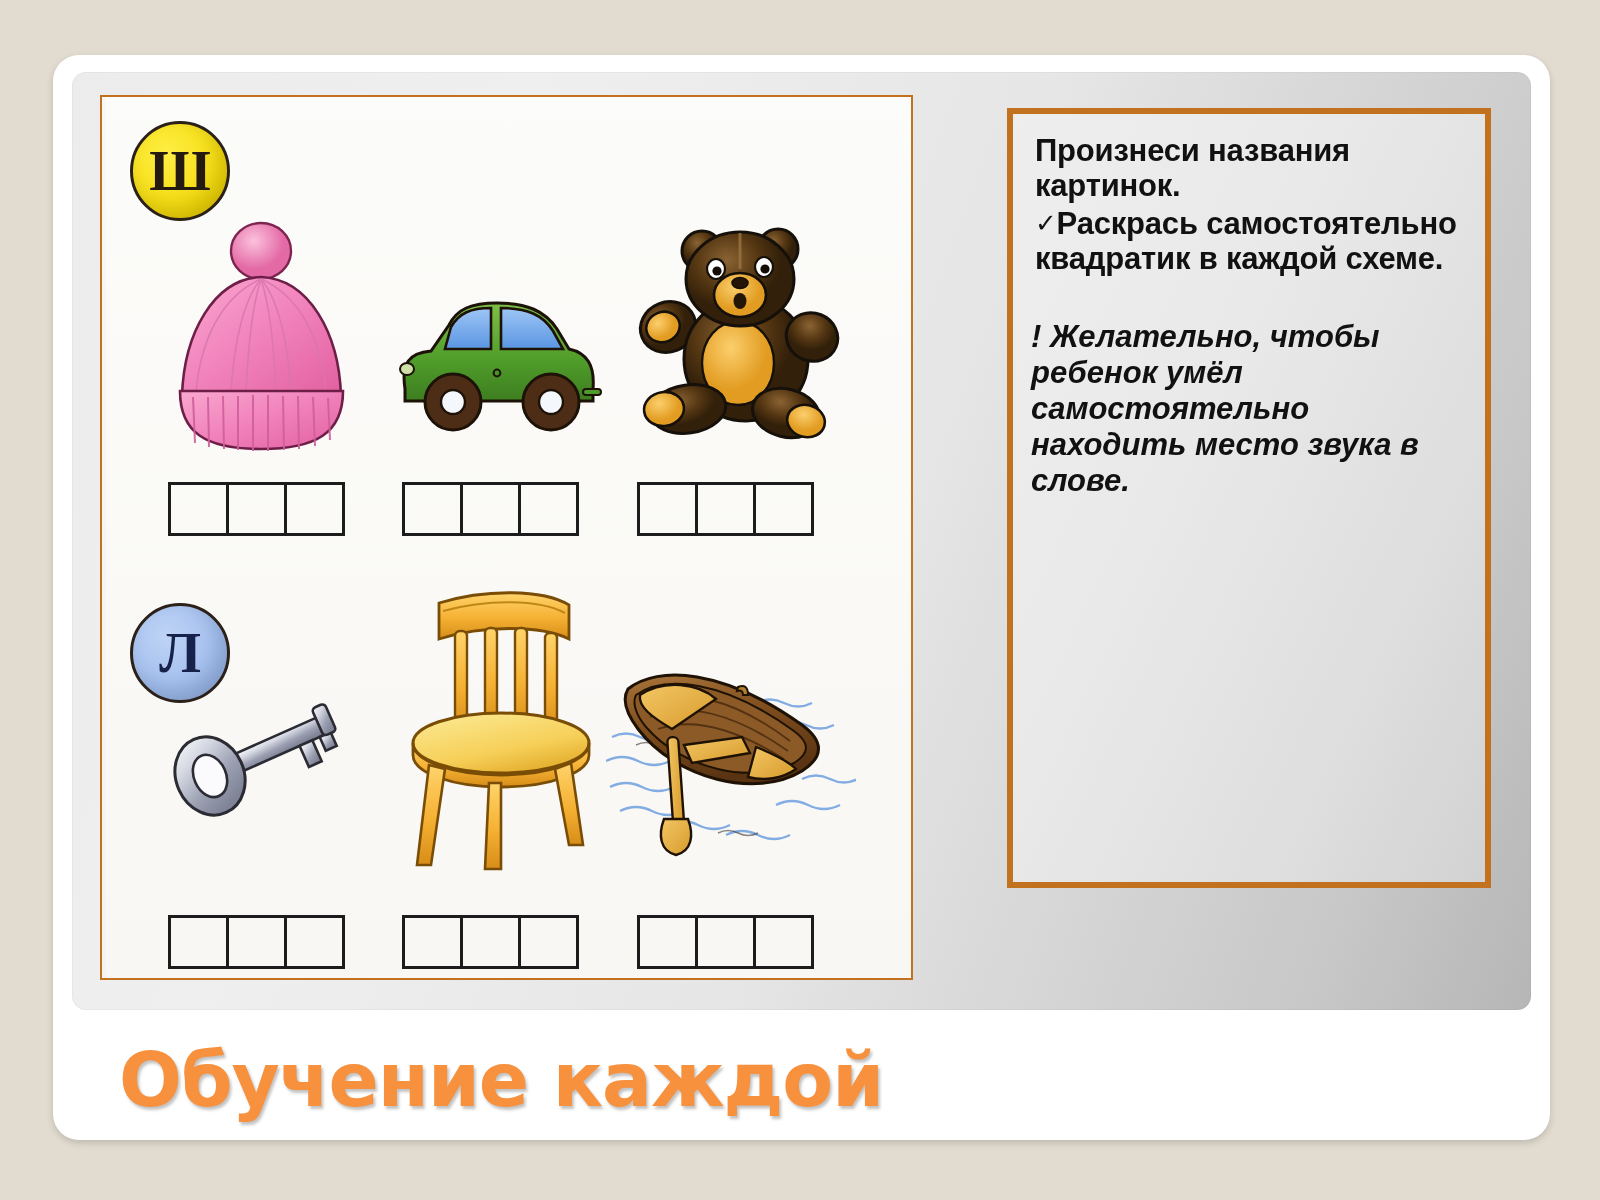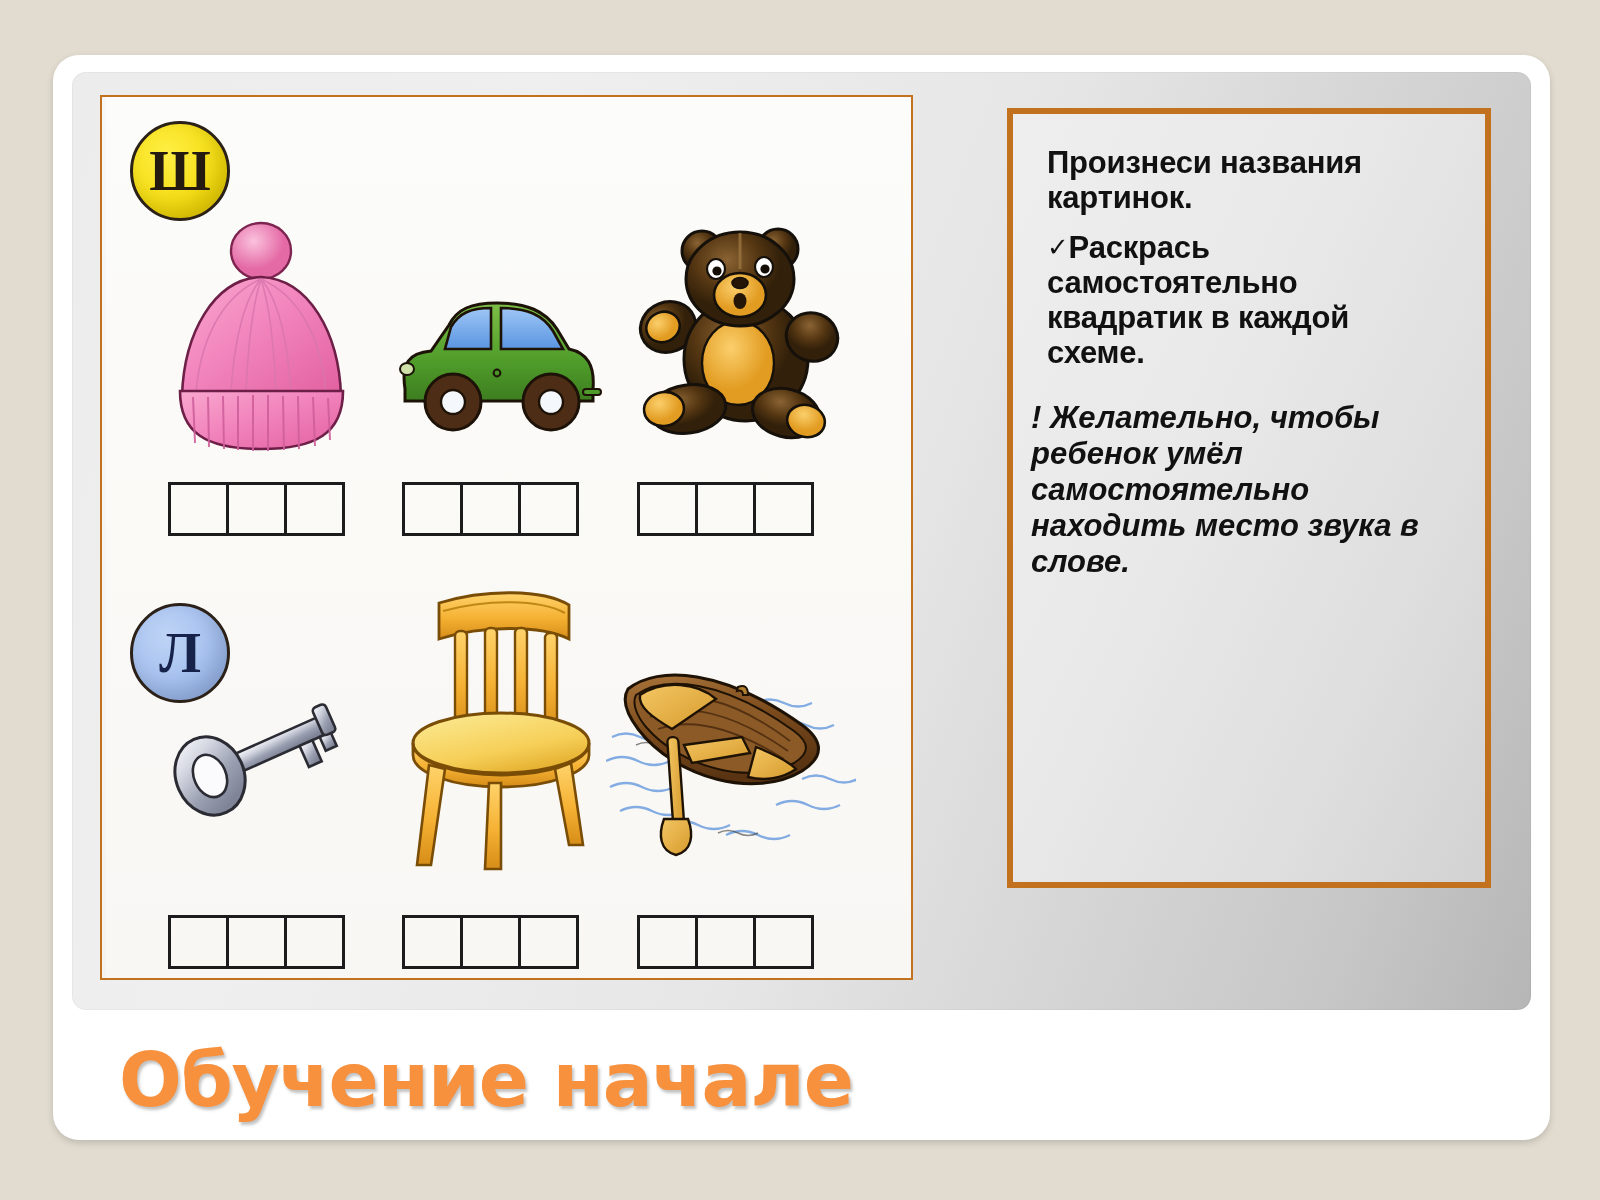--- a/index.html
+++ b/index.html
@@ -103,23 +103,23 @@
     background:linear-gradient(115deg,#eeeeee 0%,#e9e9e9 40%,#dedede 75%,#d2d2d2 100%);
     padding:16px 14px 10px 18px;
   }
   .tp-text{
     font-size:31px;
     font-weight:700;
     line-height:1.12;
     color:#111;
     letter-spacing:-0.2px;
   }
-  .tp-text p{margin:16px;}
+  .tp-text p{margin:4px;}
   .tp-note{
-    margin-top:30px;
+    margin-top:42px;
     font-style:italic;
     font-weight:700;
     font-size:31px;
     line-height:1.16;
     color:#111;
   }
   .tick{font-weight:400;font-size:26px;vertical-align:2px;}
 
   
   .slide-title{
@@ -412,15 +412,15 @@
     <div class="text-panel">
       <div class="tp-text">
         <p>Произнеси названия картинок.</p>
         <p><span class="tick">✓</span><span>Раскрась самостоятельно квадратик в каждой схеме.</span></p>
       </div>
       <div class="tp-note">! Желательно, чтобы ребенок умёл самостоятельно находить место звука в слове.</div>
     </div>
 
   </div>
 
-  <div class="slide-title">Обучение начале</div>
+  <div class="slide-title">Обучение каждой</div>
 
 </div>
 
 </body></html>

